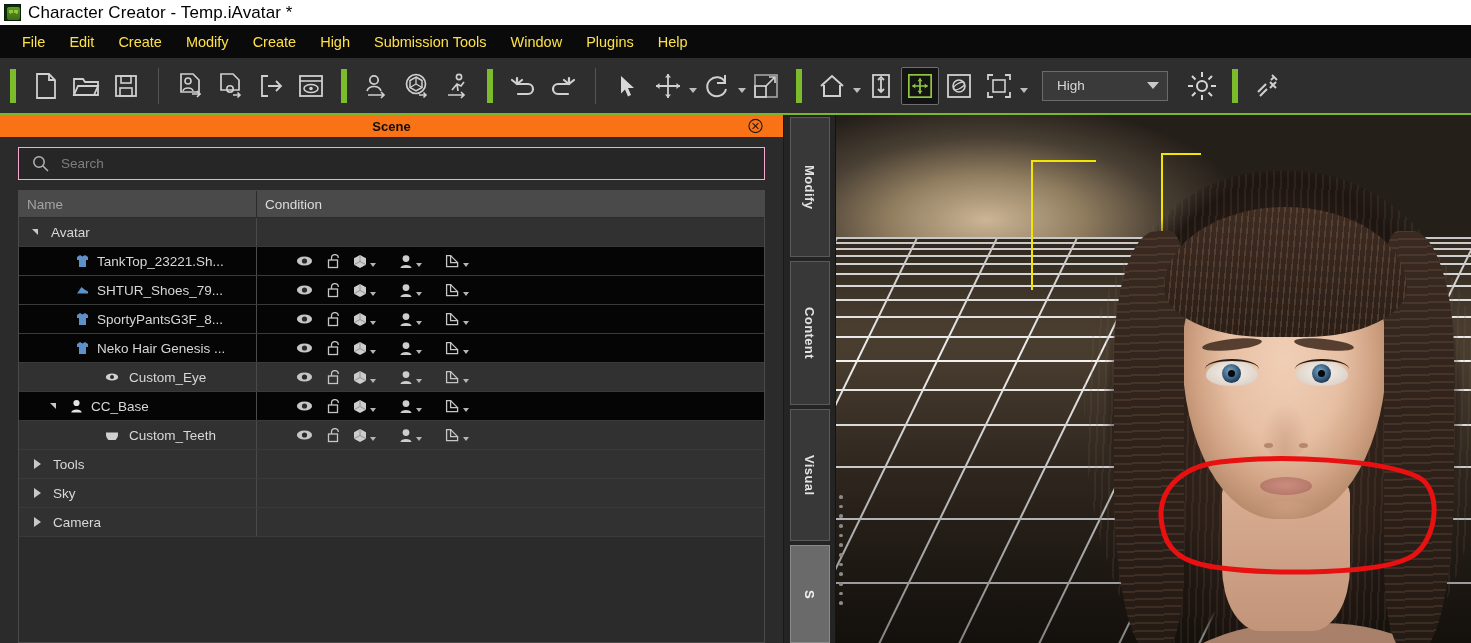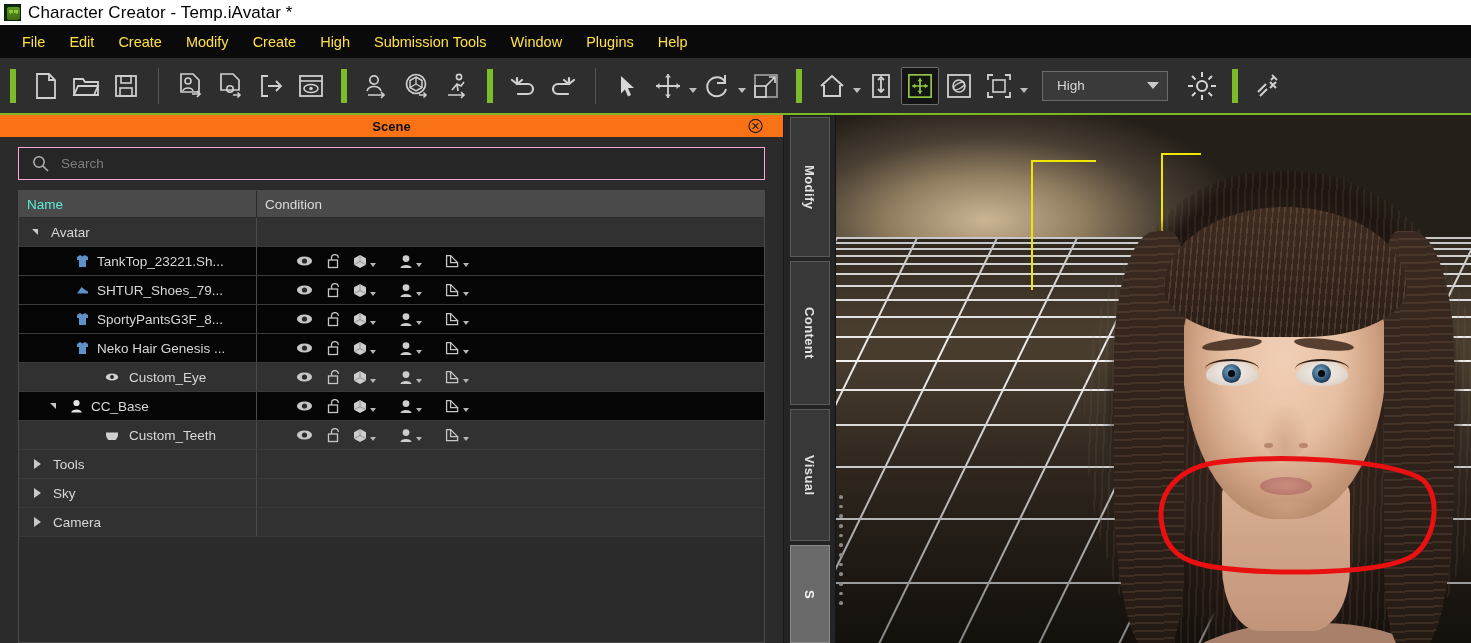--- a/index.html
+++ b/index.html
@@ -127,21 +127,21 @@
   .tree-wrap {
     margin-top: 10px; flex: 1;
     border: 1px solid #4a4a4a; background: #2b2b2b;
     display: flex; flex-direction: column; overflow: hidden;
   }
   .tree-head {
     height: 27px; background: #4a4a4a;
     display: flex; align-items: center; flex: 0 0 auto;
     border-bottom: 1px solid #2b2b2b;
   }
-  .th-name { width: 238px; padding-left: 8px; font-size: 13.5px; color: #5eead4;
+  .th-name { width: 238px; padding-left: 8px; font-size: 13.5px; color: #a3a3a3;
              border-right: 1px solid #2b2b2b; height: 100%; display: flex; align-items: center; }
   .th-cond { flex: 1; padding-left: 8px; font-size: 13.5px; color: #dcdcdc;
              height: 100%; display: flex; align-items: center; }
 
   .tree-rows { flex: 1; overflow: hidden; }
   .trow {
     height: 29px; display: flex; align-items: flex-start;
     border-bottom: 1px solid #3a3a3a;
     gap: 24px;
   }

